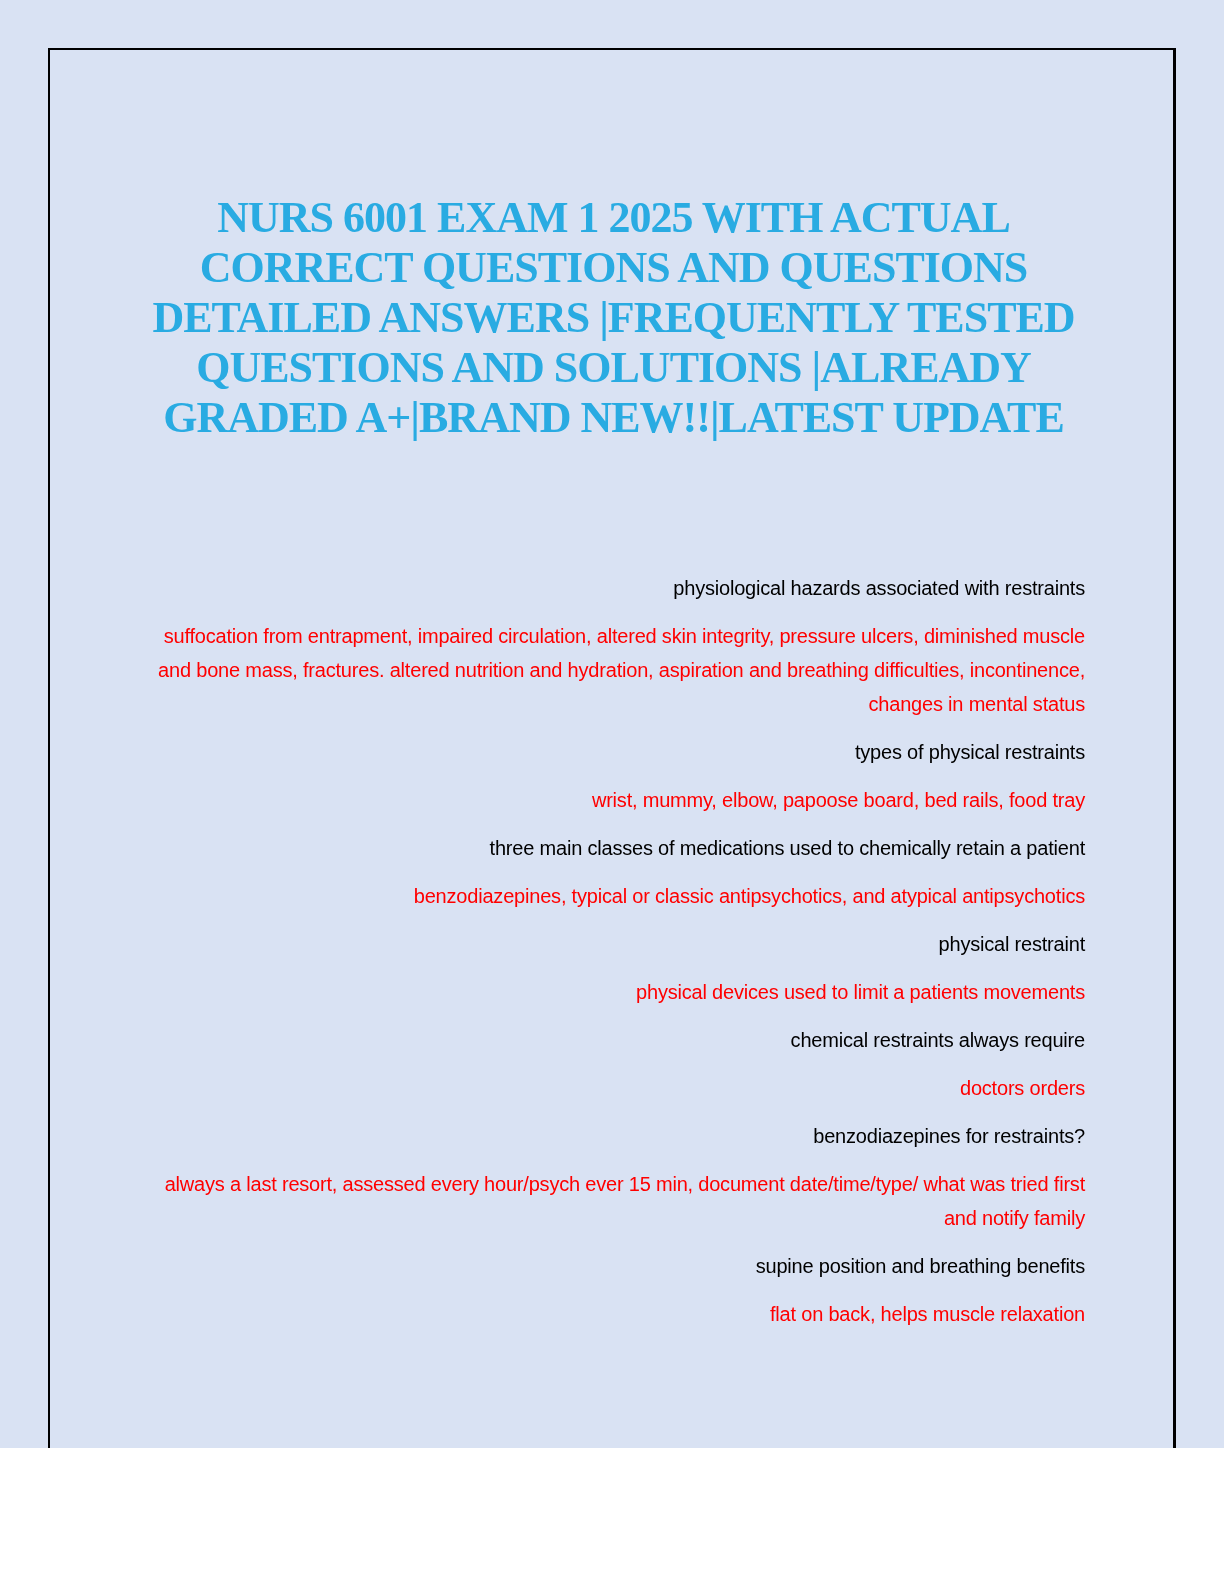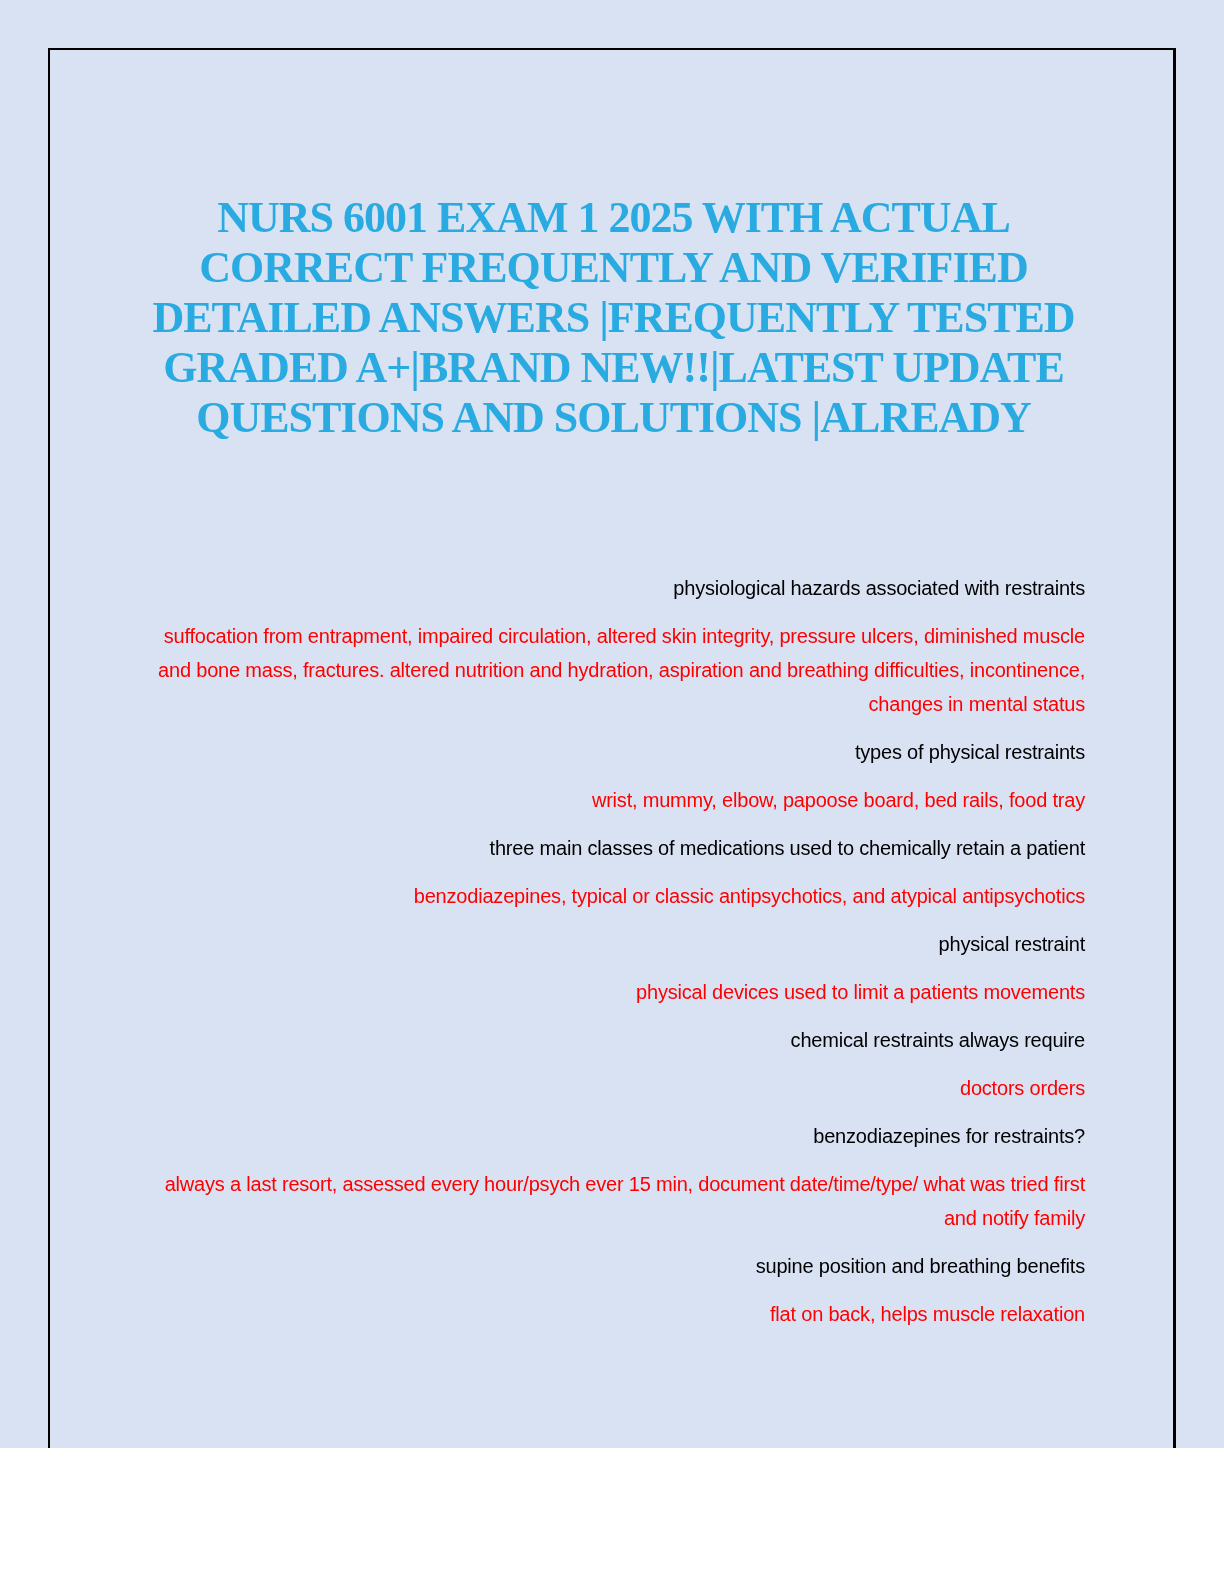--- a/index.html
+++ b/index.html
@@ -87,27 +87,27 @@
 <body>
 
 <div id="canvas">
   <div class="page">
     <div class="content">
 
       <div class="title">
 
           <div class="title-line">NURS 6001 EXAM 1 2025 WITH ACTUAL</div>
 
-          <div class="title-line">CORRECT FREQUENTLY AND VERIFIED</div>
+          <div class="title-line">CORRECT QUESTIONS AND QUESTIONS</div>
 
           <div class="title-line">DETAILED ANSWERS |FREQUENTLY TESTED</div>
 
+          <div class="title-line">QUESTIONS AND SOLUTIONS |ALREADY</div>
+
           <div class="title-line">GRADED A+|BRAND NEW!!|LATEST UPDATE</div>
-
-          <div class="title-line">QUESTIONS AND SOLUTIONS |ALREADY</div>
 
         </div>
 
       <div class="qa">
 
           <div class="qa-item">
             <p class="question">physiological hazards associated with restraints</p>
             <p class="answer">suffocation from entrapment, impaired circulation, altered skin integrity, pressure ulcers, diminished muscle and bone mass, fractures. altered nutrition and hydration, aspiration and breathing difficulties, incontinence, changes in mental status</p>
           </div>
 

